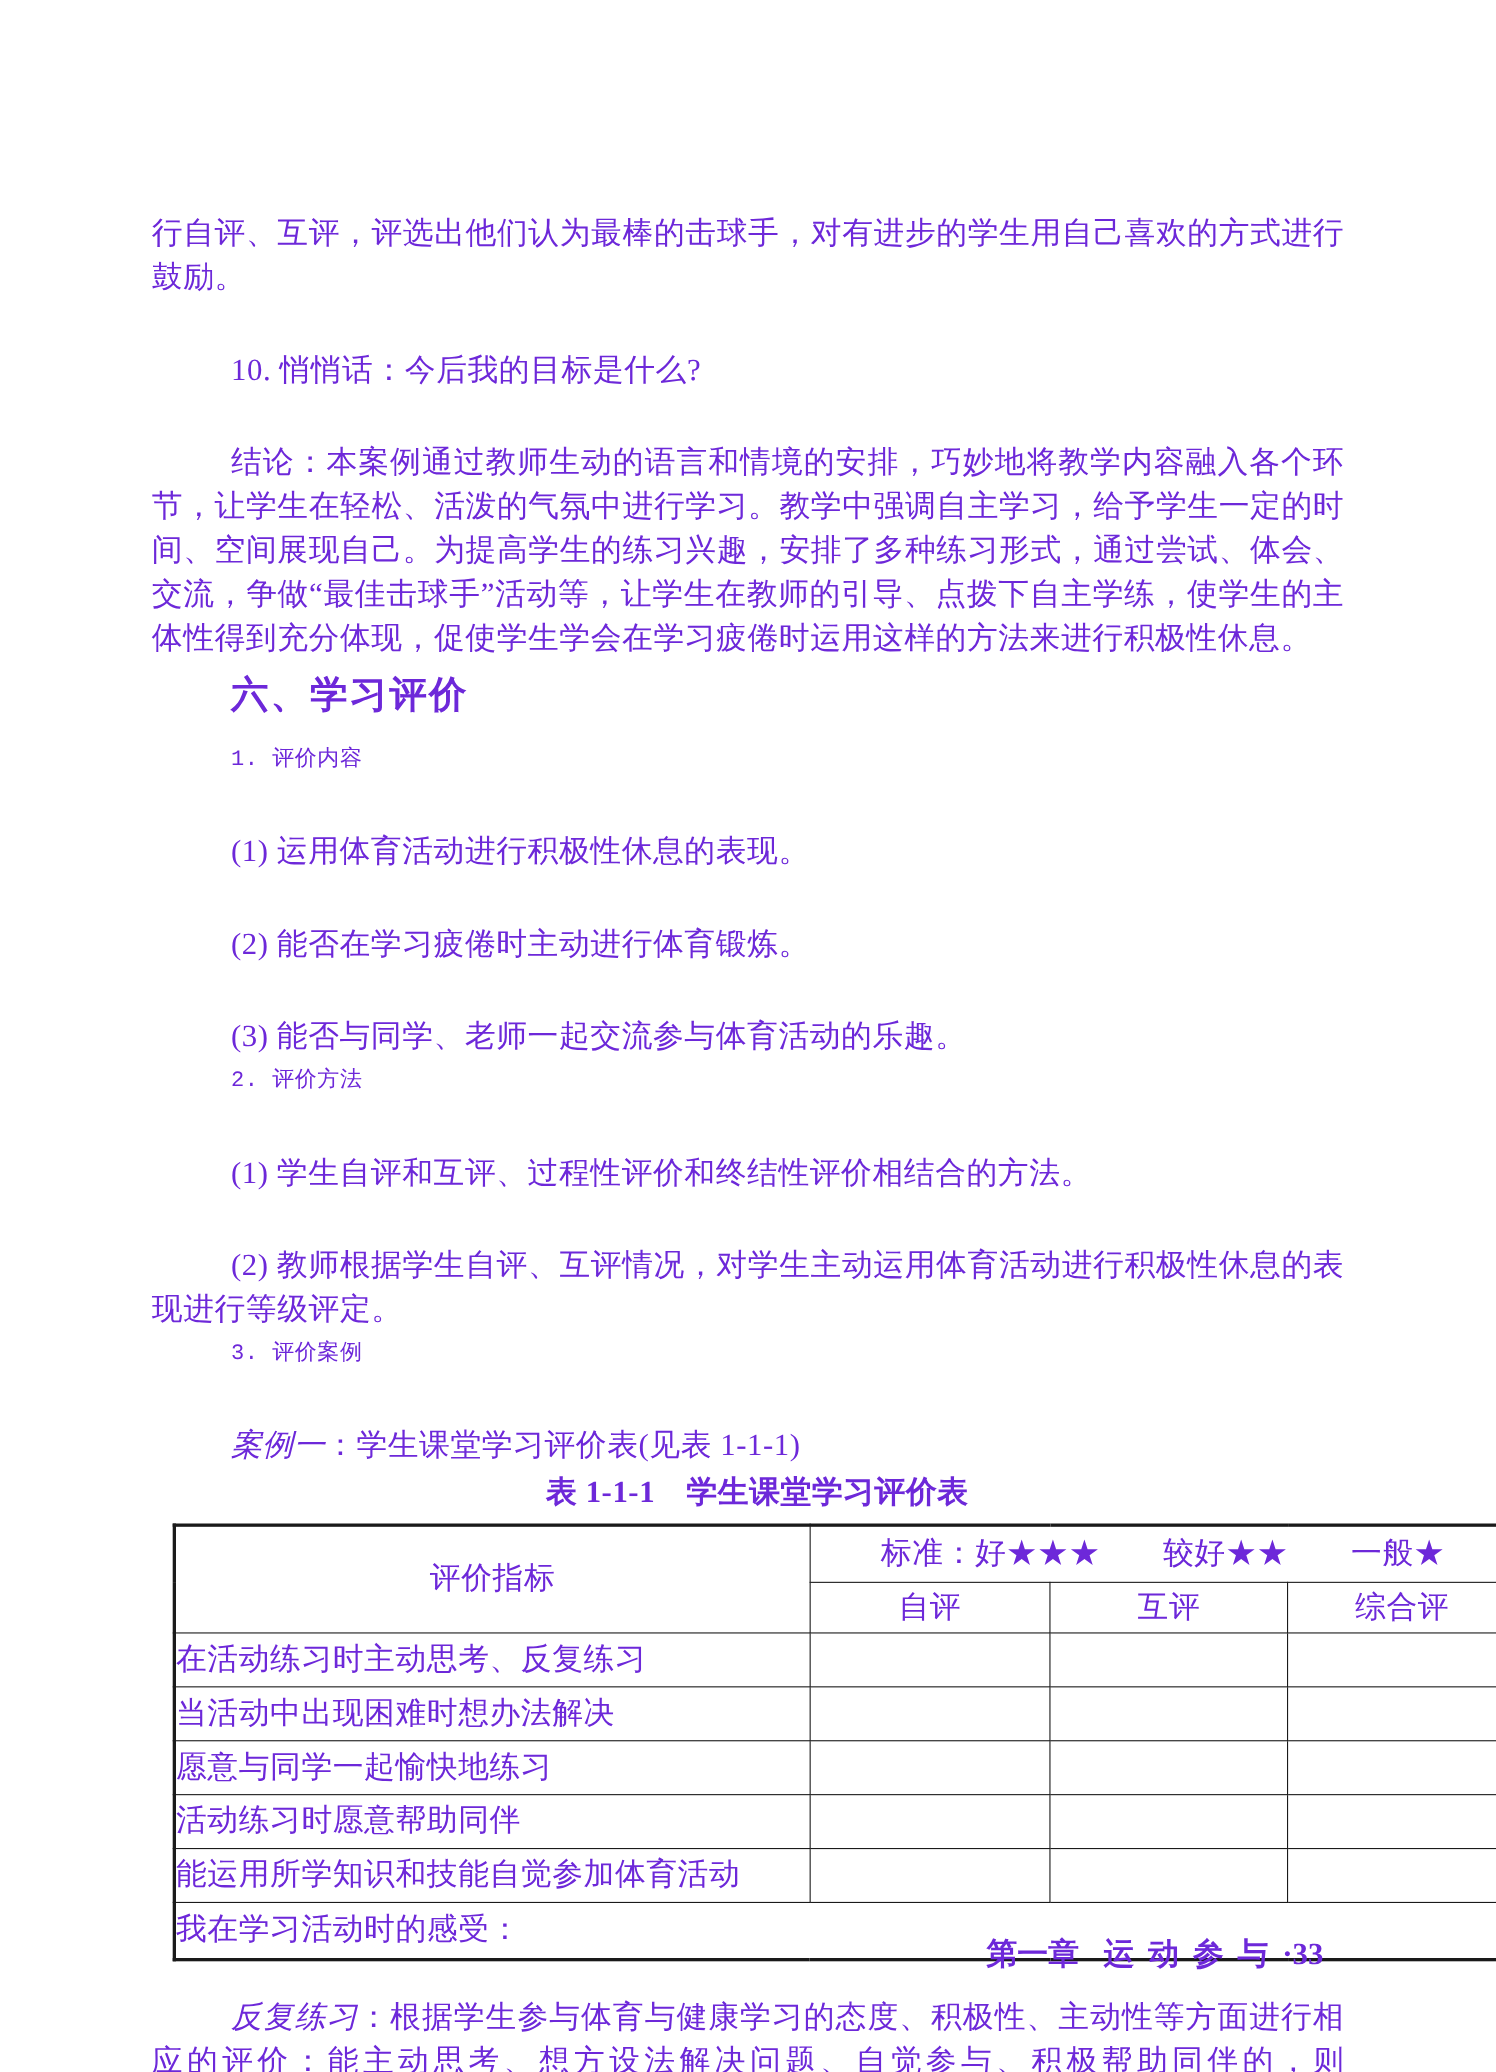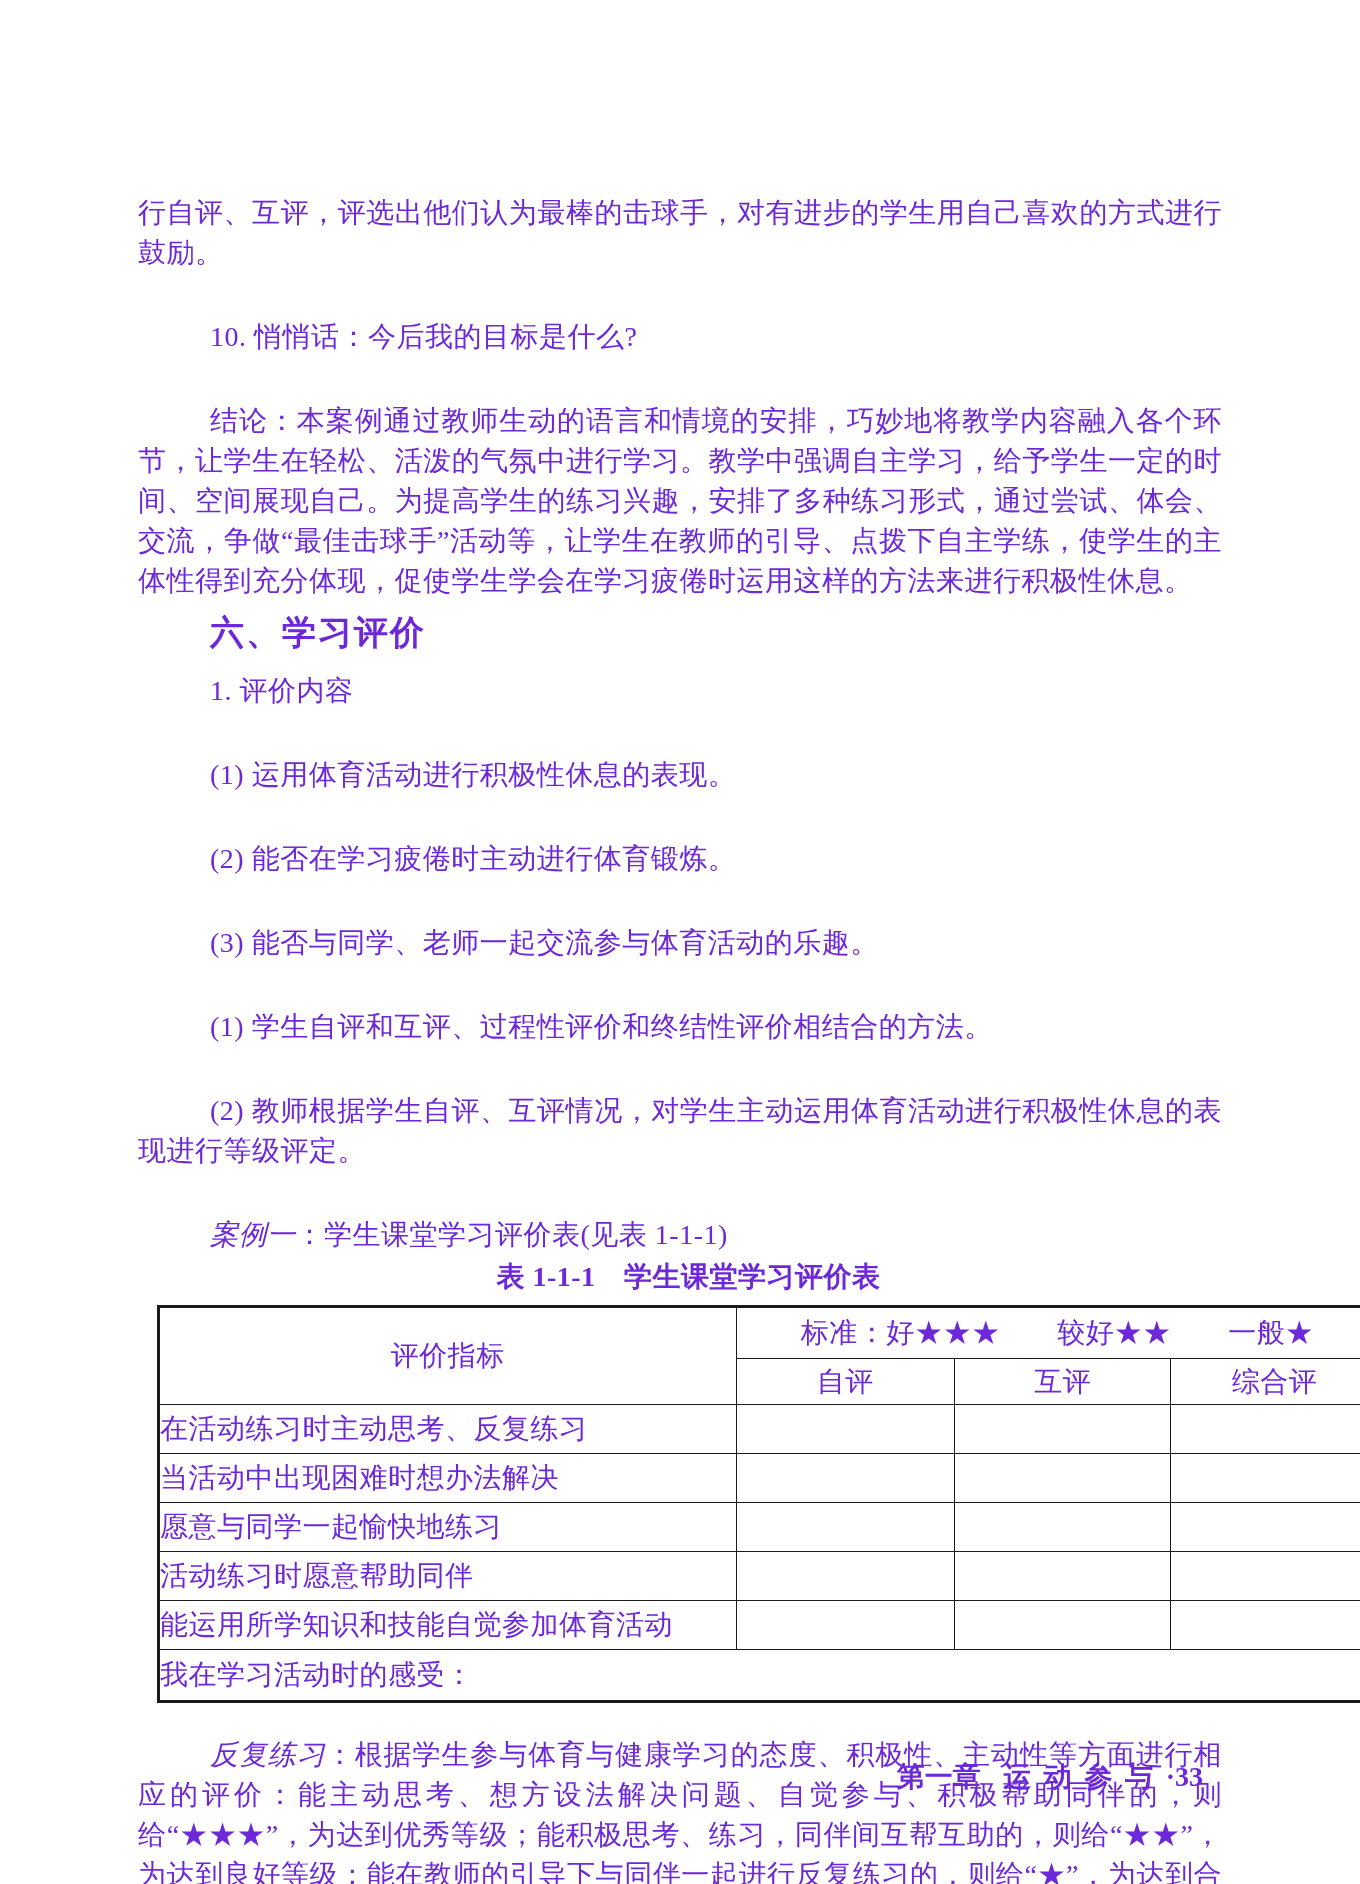--- a/index.html
+++ b/index.html
@@ -33,22 +33,22 @@
     margin-top: 10px;
     margin-bottom: 16px;
     padding-left: 72px;
     font-size: 34px;
     line-height: 44px;
     font-weight: bold;
     letter-spacing: 2px;
   }
   .sub-heading {
     padding-left: 72px;
-    font-family: Liberation Serif, serif;
-    font-size: 28px;
+    font-family: Liberation Mono, monospace;
+    font-size: 20px;
     line-height: 40px;
   }
   .kai { font-style: italic; }
   .table-caption {
     margin-top: 2px;
     margin-left: 19px;
     width: 1063px;
     text-align: center;
     font-weight: bold;
     font-size: 28px;
@@ -103,23 +103,25 @@
 
     <p class="indent">结论：本案例通过教师生动的语言和情境的安排，巧妙地将教学内容融入各个环节，让学生在轻松、活泼的气氛中进行学习。教学中强调自主学习，给予学生一定的时间、空间展现自己。为提高学生的练习兴趣，安排了多种练习形式，通过尝试、体会、交流，争做“最佳击球手”活动等，让学生在教师的引导、点拨下自主学练，使学生的主体性得到充分体现，促使学生学会在学习疲倦时运用这样的方法来进行积极性休息。</p>
 
     <h2 class="section-heading">六、学习评价</h2>
 
     <p class="sub-heading">1. 评价内容</p>
     <p class="indent">(1) 运用体育活动进行积极性休息的表现。</p>
     <p class="indent">(2) 能否在学习疲倦时主动进行体育锻炼。</p>
     <p class="indent">(3) 能否与同学、老师一起交流参与体育活动的乐趣。</p>
 
+    <p class="sub-heading">2. 评价方法</p>
     <p class="indent">(1) 学生自评和互评、过程性评价和终结性评价相结合的方法。</p>
     <p class="indent">(2) 教师根据学生自评、互评情况，对学生主动运用体育活动进行积极性休息的表现进行等级评定。</p>
 
+    <p class="sub-heading">3. 评价案例</p>
     <p class="indent"><span class="kai">案例一</span><span>：学生课堂学习评价表(见表 1-1-1)</span></p>
 
     <p class="table-caption">表 1-1-1　学生课堂学习评价表</p>
 
     <table class="eval-table">
       <colgroup>
         <col class="col-criteria">
         <col class="col-self">
         <col class="col-peer">
         <col class="col-overall">

